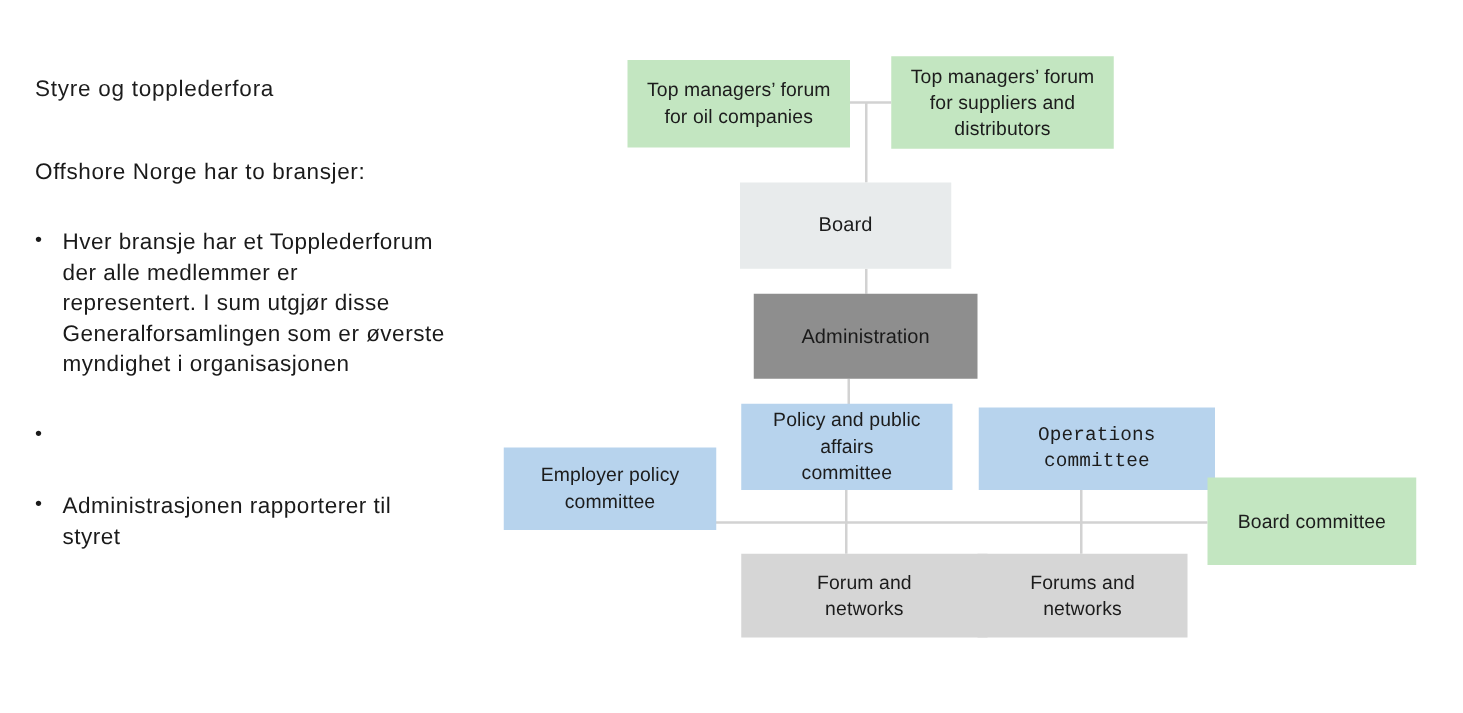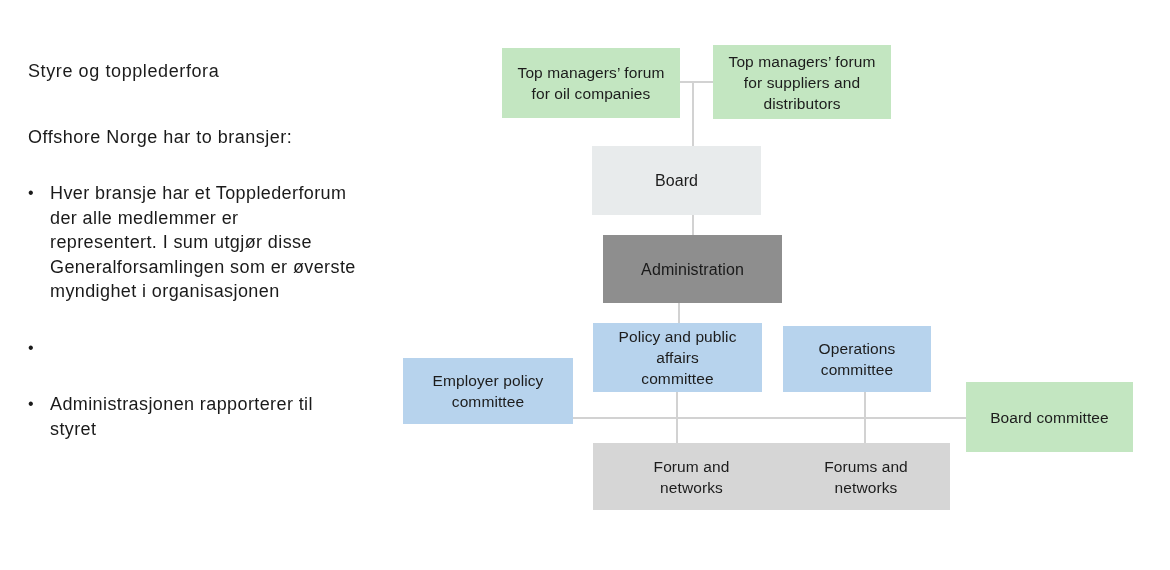--- a/index.html
+++ b/index.html
@@ -117,21 +117,21 @@
 
     <div class="node dgray single" style="left:603px; top:235px; width:179px; height:68px;">Administration</div>
 
     <div class="node blue" style="left:403px; top:326px; width:170px; height:66px;margin-top:32px;">Employer policy
 committee</div>
 
     <div class="node blue" style="left:593px; top:323px; width:169px; height:69px;">Policy and public
 affairs
 committee</div>
 
-    <div class="node blue" style="left:783px; top:326px; width:148px; height:66px;">Operations
+    <div class="node blue" style="left:783px; top:326px; width:189px; height:66px;font-family:Liberation Mono, monospace;">Operations
 committee</div>
 
     <div class="node green" style="left:966px; top:382px; width:167px; height:70px;">Board committee</div>
 
     <div class="node mgray" style="left:593px; top:443px; width:197px; height:67px;">Forum and
 networks</div>
 
     <div class="node mgray" style="left:782px; top:443px; width:168px; height:67px;">Forums and
 networks</div>
   </div>

